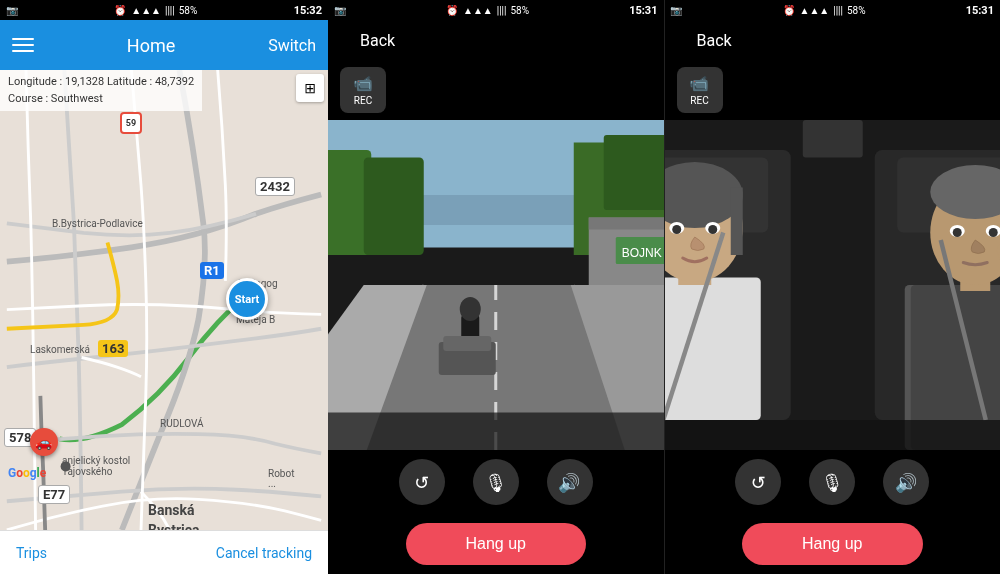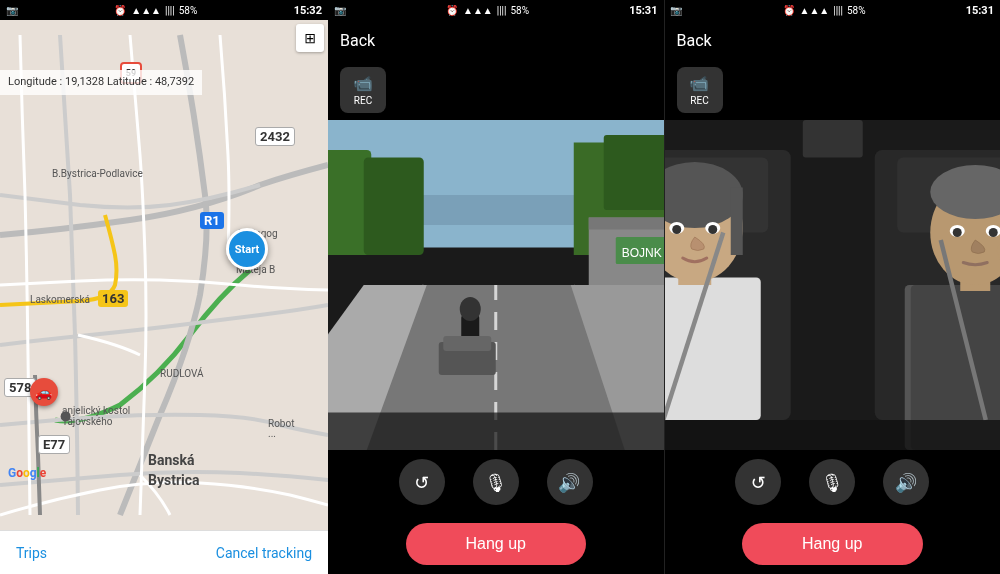--- a/index.html
+++ b/index.html
@@ -146,20 +146,21 @@
     
     .video-top-bar {
       height: 40px;
       background: #000;
       display: flex;
       align-items: center;
       padding: 0 12px;
       color: #fff;
       font-size: 16px;
       flex-shrink: 0;
+      margin-left: 20px;
     }
 
     
     .rec-area {
       height: 60px;
       background: #000;
       display: flex;
       align-items: center;
       padding: 0 12px;
       flex-shrink: 0;
@@ -343,23 +344,33 @@
     <span>📷</span>
     <div class="icons">
       <span>⏰</span>
       <span>▲▲▲</span>
       <span>||||</span>
       <span>58%</span>
     </div>
     <span class="time">15:32</span>
   </div>
 
+  <div class="app-bar">
+    <div class="hamburger">
+      <span></span>
+        <span></span>
+        <span></span>
+    </div>
+    <span class="title">Home</span>
+    <span class="switch-btn">Switch</span>
+  </div>
 
   <div class="info-bar">
     <div>Longitude : 19,1328   Latitude : 48,7392</div>
+    <div>Course : Southwest</div>
   </div>
 
   <div class="map-area">
     <svg class="map-svg" viewBox="0 0 328 480" xmlns="http://www.w3.org/2000/svg">
 
       <rect width="328" height="480" fill="#e8e0d8"></rect>
 
       <path d="M250 235 Q220 260 190 300 Q160 340 120 370 Q80 390 55 385" class="road-green"></path>
 
       <path d="M0 200 Q60 195 130 185 Q200 175 260 150 Q290 140 328 130" class="road-main" stroke="#ccc"></path>

